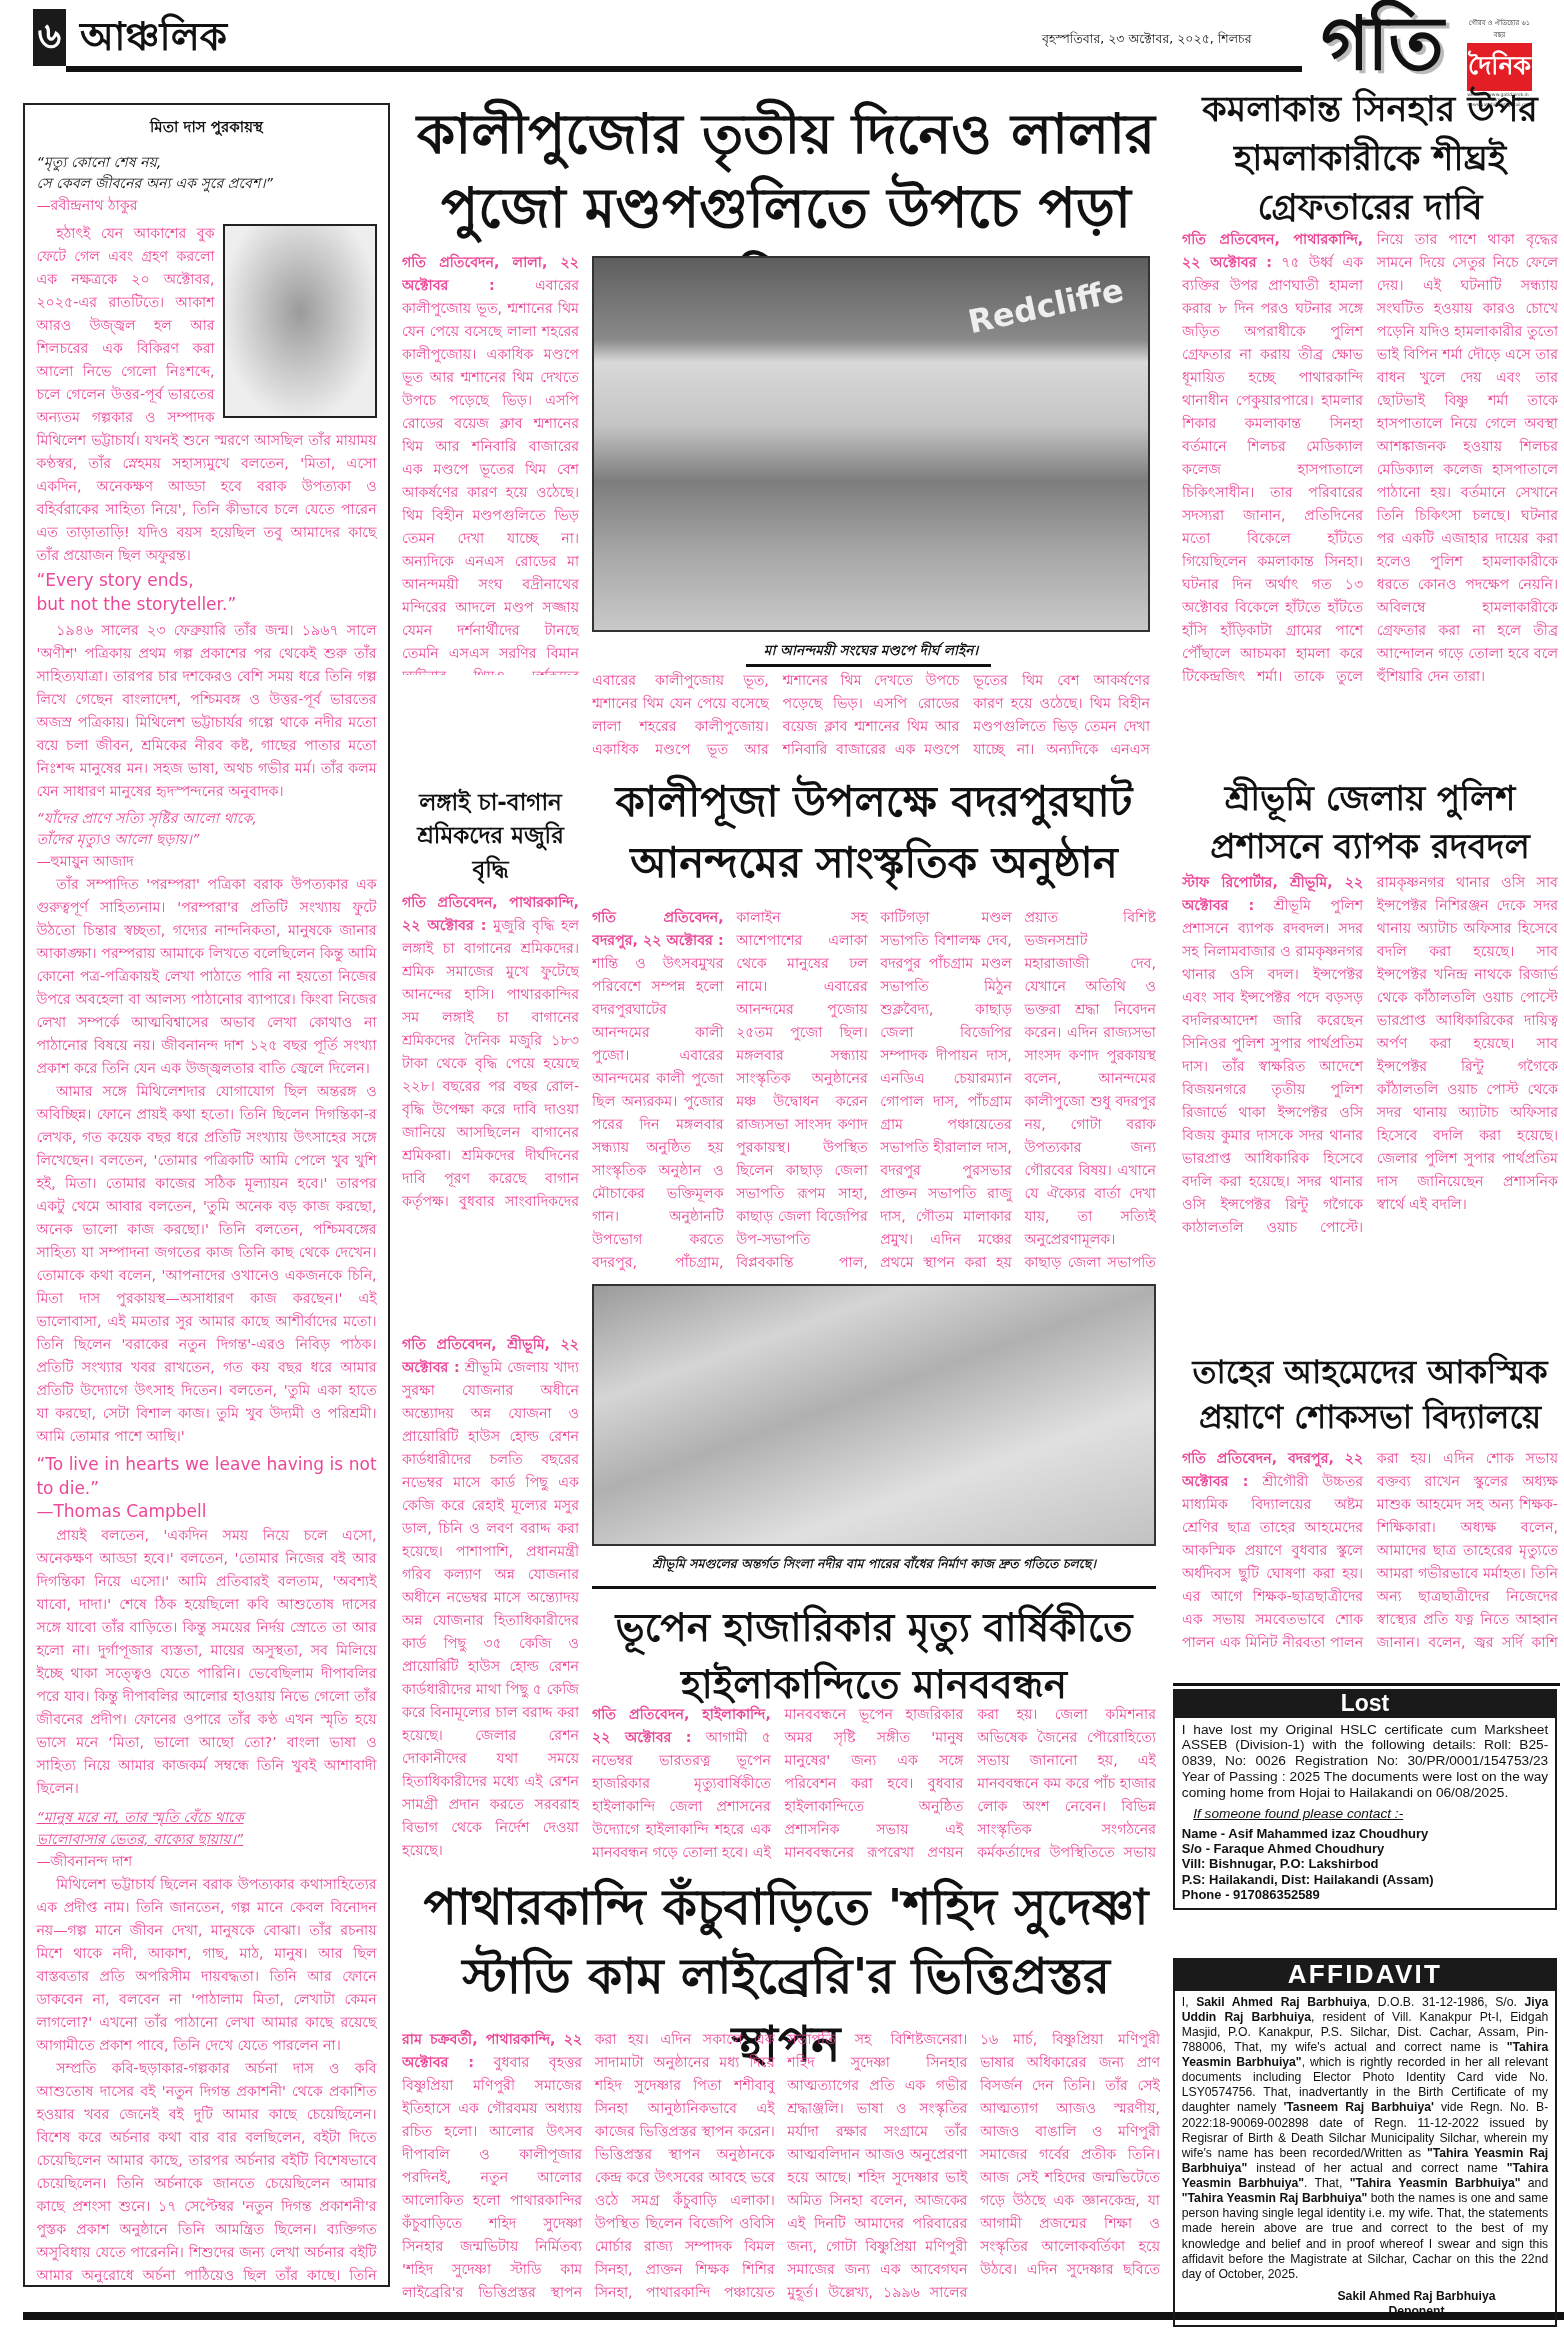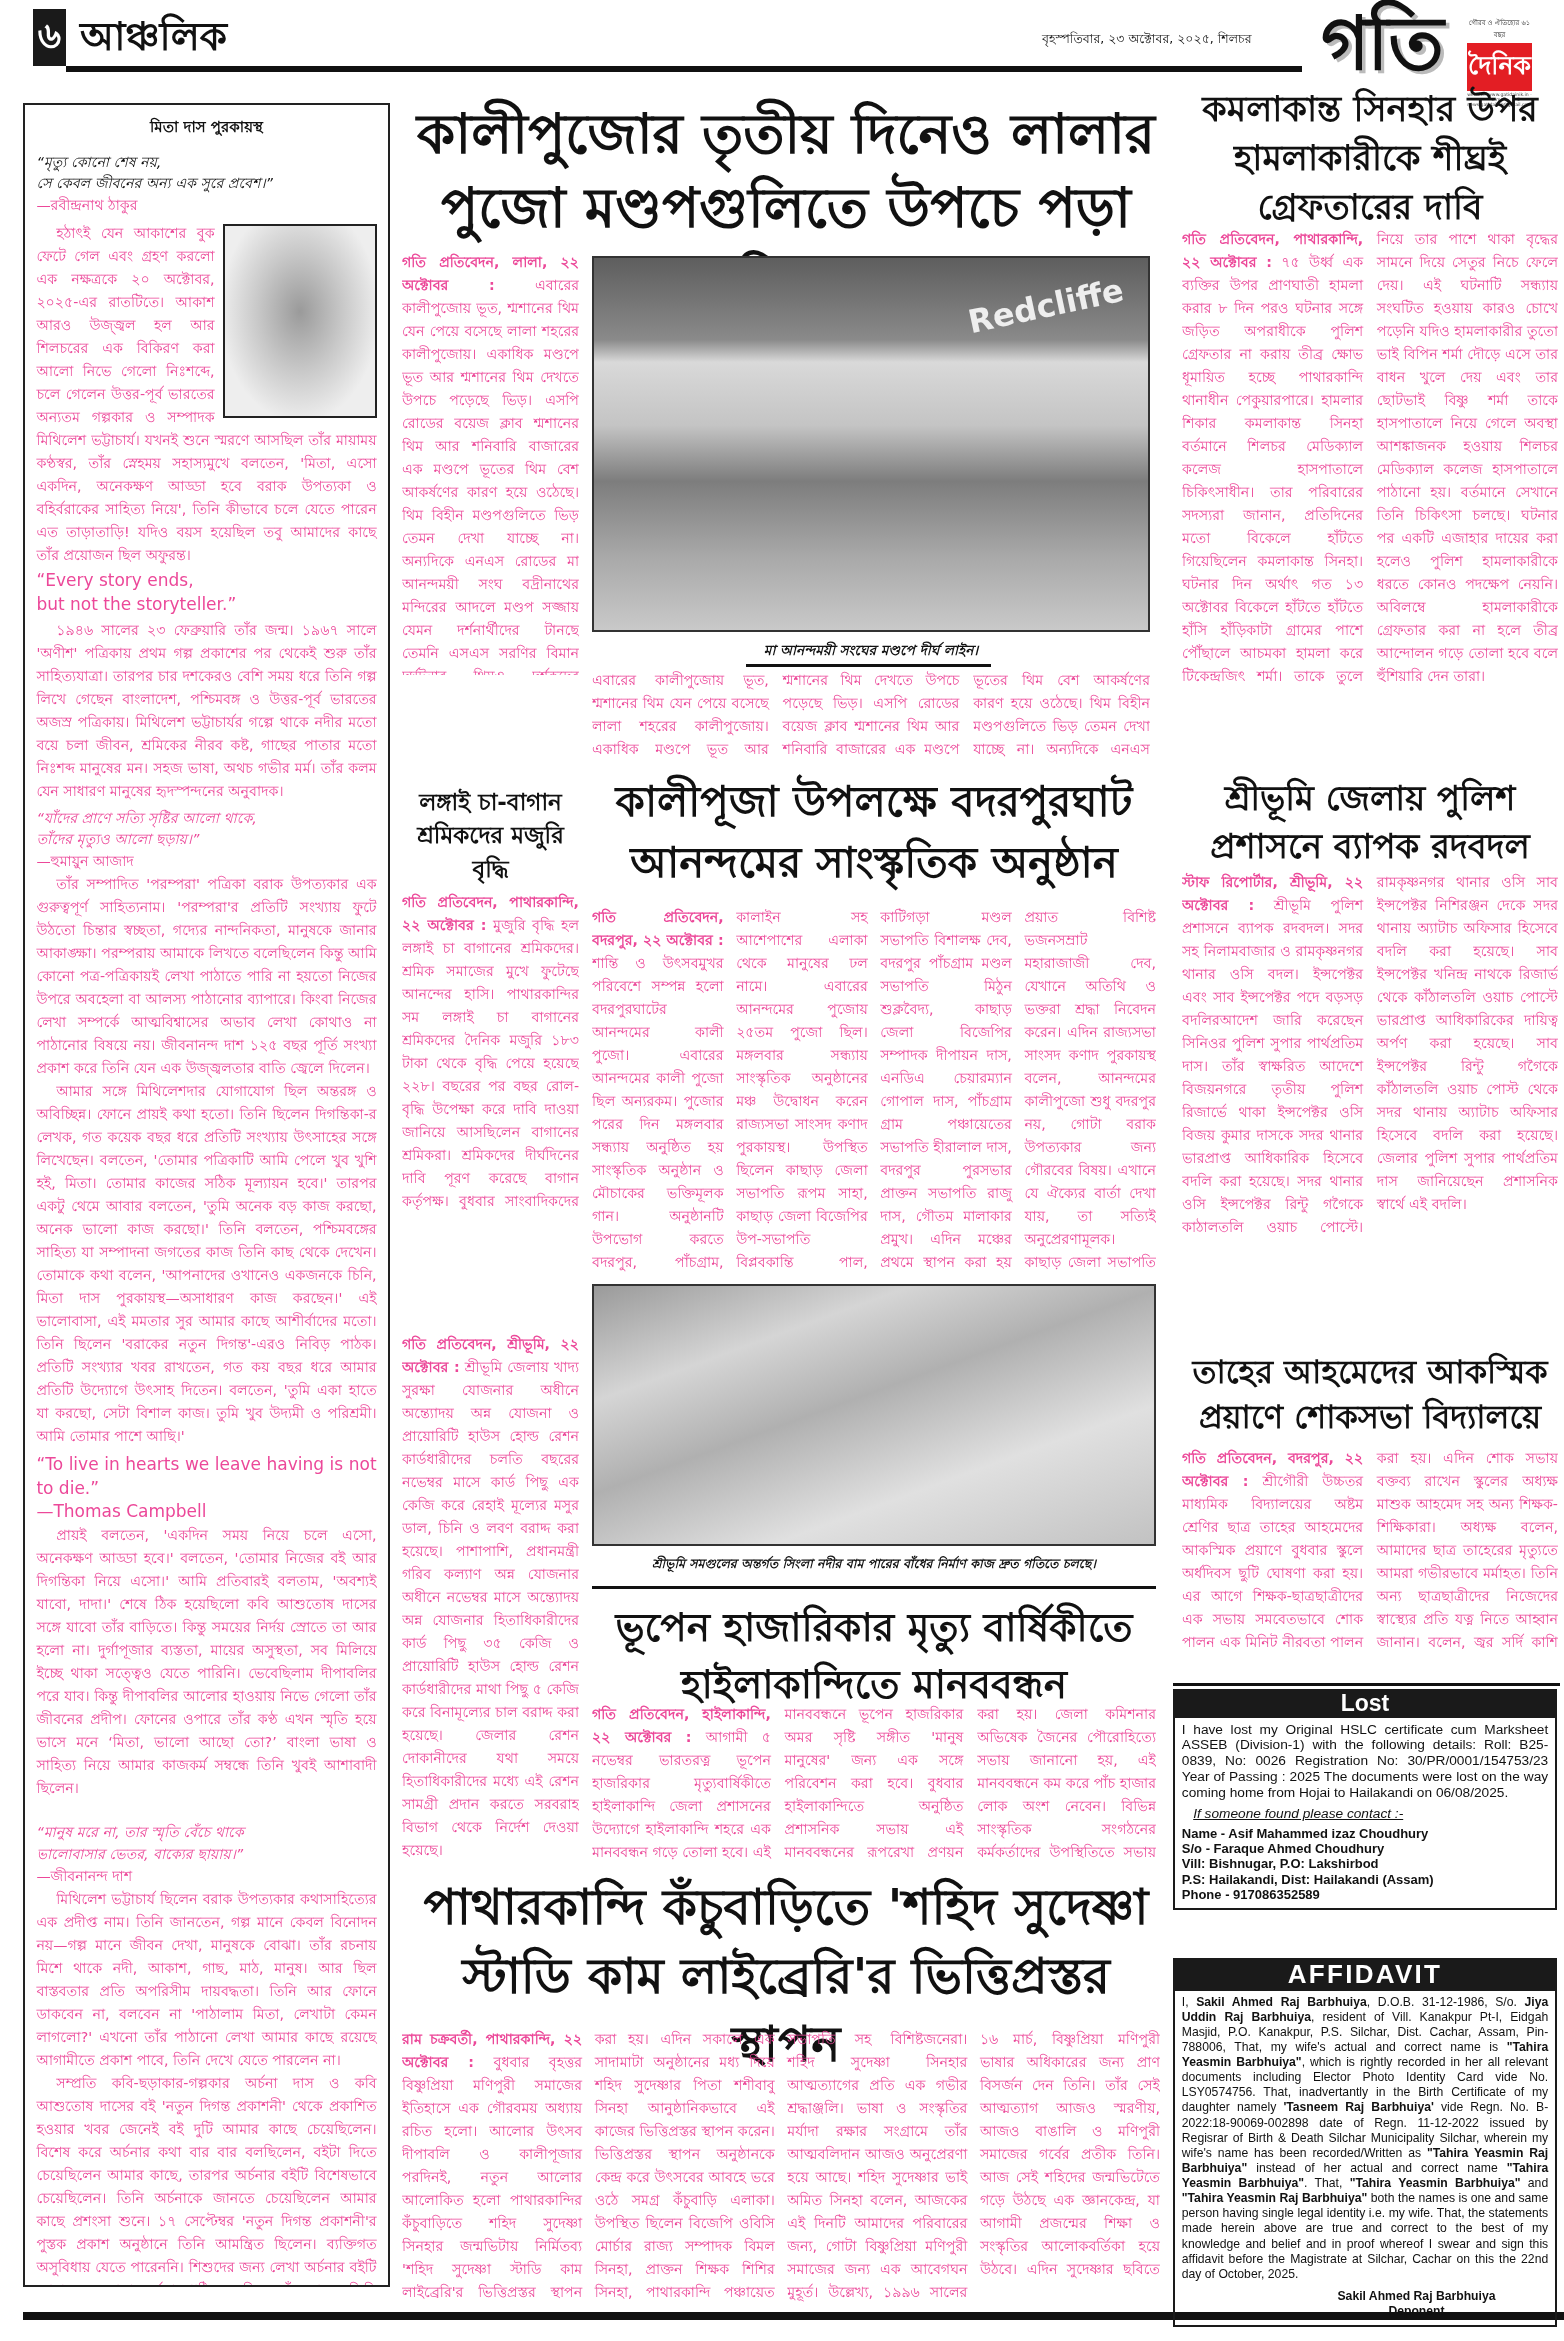--- a/index.html
+++ b/index.html
@@ -58,21 +58,21 @@
 but not the storyteller.”</div>
     <p>১৯৪৬ সালের ২৩ ফেব্রুয়ারি তাঁর জন্ম। ১৯৬৭ সালে 'অণীশ' পত্রিকায় প্রথম গল্প প্রকাশের পর থেকেই শুরু তাঁর সাহিত্যযাত্রা। তারপর চার দশকেরও বেশি সময় ধরে তিনি গল্প লিখে গেছেন বাংলাদেশ, পশ্চিমবঙ্গ ও উত্তর-পূর্ব ভারতের অজস্র পত্রিকায়। মিথিলেশ ভট্টাচার্যর গল্পে থাকে নদীর মতো বয়ে চলা জীবন, শ্রমিকের নীরব কষ্ট, গাছের পাতার মতো নিঃশব্দ মানুষের মন। সহজ ভাষা, অথচ গভীর মর্ম। তাঁর কলম যেন সাধারণ মানুষের হৃদস্পন্দনের অনুবাদক।</p>
     <div class="quote" style="white-space:pre-line;margin-top:4.6px;">“যাঁদের প্রাণে সত্যি সৃষ্টির আলো থাকে,
 তাঁদের মৃত্যুও আলো ছড়ায়।”</div>
     <div>—হুমায়ুন আজাদ</div>
     <p>তাঁর সম্পাদিত 'পরম্পরা' পত্রিকা বরাক উপত্যকার এক গুরুত্বপূর্ণ সাহিত্যনাম। 'পরম্পরা'র প্রতিটি সংখ্যায় ফুটে উঠতো চিন্তার স্বচ্ছতা, গদ্যের নান্দনিকতা, মানুষকে জানার আকাঙ্ক্ষা। পরম্পরায় আমাকে লিখতে বলেছিলেন কিন্তু আমি কোনো পত্র-পত্রিকায়ই লেখা পাঠাতে পারি না হয়তো নিজের উপরে অবহেলা বা আলস্য পাঠানোর ব্যাপারে। কিংবা নিজের লেখা সম্পর্কে আত্মবিশ্বাসের অভাব লেখা কোথাও না পাঠানোর বিষয়ে নয়। জীবনানন্দ দাশ ১২৫ বছর পূর্তি সংখ্যা প্রকাশ করে তিনি যেন এক উজ্জ্বলতার বাতি জ্বেলে দিলেন।</p>
     <p>আমার সঙ্গে মিথিলেশদার যোগাযোগ ছিল অন্তরঙ্গ ও অবিচ্ছিন্ন। ফোনে প্রায়ই কথা হতো। তিনি ছিলেন দিগন্তিকা-র লেখক, গত কয়েক বছর ধরে প্রতিটি সংখ্যায় উৎসাহের সঙ্গে লিখেছেন। বলতেন, 'তোমার পত্রিকাটি আমি পেলে খুব খুশি হই, মিতা। তোমার কাজের সঠিক মূল্যায়ন হবে।' তারপর একটু থেমে আবার বলতেন, 'তুমি অনেক বড় কাজ করছো, অনেক ভালো কাজ করছো।' তিনি বলতেন, পশ্চিমবঙ্গের সাহিত্য যা সম্পাদনা জগতের কাজ তিনি কাছ থেকে দেখেন। তোমাকে কথা বলেন, 'আপনাদের ওখানেও একজনকে চিনি, মিতা দাস পুরকায়স্থ—অসাধারণ কাজ করছেন।' এই ভালোবাসা, এই মমতার সুর আমার কাছে আশীর্বাদের মতো। তিনি ছিলেন 'বরাকের নতুন দিগন্ত'-এরও নিবিড় পাঠক। প্রতিটি সংখ্যার খবর রাখতেন, গত কয় বছর ধরে আমার প্রতিটি উদ্যোগে উৎসাহ দিতেন। বলতেন, 'তুমি একা হাতে যা করছো, সেটা বিশাল কাজ। তুমি খুব উদ্যমী ও পরিশ্রমী। আমি তোমার পাশে আছি।'</p>
     <div class="quote-en" style="margin-top:4.6px;">“To live in hearts we leave having is not to die.”</div>
     <div class="quote-en">—Thomas Campbell</div>
     <p>প্রায়ই বলতেন, 'একদিন সময় নিয়ে চলে এসো, অনেকক্ষণ আড্ডা হবে।' বলতেন, 'তোমার নিজের বই আর দিগন্তিকা নিয়ে এসো।' আমি প্রতিবারই বলতাম, 'অবশ্যই যাবো, দাদা।' শেষে ঠিক হয়েছিলো কবি আশুতোষ দাসের সঙ্গে যাবো তাঁর বাড়িতে। কিন্তু সময়ের নির্দয় স্রোতে তা আর হলো না। দুর্গাপূজার ব্যস্ততা, মায়ের অসুস্থতা, সব মিলিয়ে ইচ্ছে থাকা সত্ত্বেও যেতে পারিনি। ভেবেছিলাম দীপাবলির পরে যাব। কিন্তু দীপাবলির আলোর হাওয়ায় নিভে গেলো তাঁর জীবনের প্রদীপ। ফোনের ওপারে তাঁর কণ্ঠ এখন স্মৃতি হয়ে ভাসে মনে ‘মিতা, ভালো আছো তো?’ বাংলা ভাষা ও সাহিত্য নিয়ে আমার কাজকর্ম সম্বন্ধে তিনি খুবই আশাবাদী ছিলেন।</p>
-    <div class="quote" style="white-space:pre-line;margin-top:22px;">“মানুষ মরে না, তার স্মৃতি বেঁচে থাকে
+    <div class="quote" style="white-space:pre-line;margin-top:7px;text-decoration:underline;">“মানুষ মরে না, তার স্মৃতি বেঁচে থাকে
 ভালোবাসার ভেতর, বাক্যের ছায়ায়।”</div>
     <div>—জীবনানন্দ দাশ</div>
     <p>মিথিলেশ ভট্টাচার্য ছিলেন বরাক উপত্যকার কথাসাহিত্যের এক প্রদীপ্ত নাম। তিনি জানতেন, গল্প মানে কেবল বিনোদন নয়—গল্প মানে জীবন দেখা, মানুষকে বোঝা। তাঁর রচনায় মিশে থাকে নদী, আকাশ, গাছ, মাঠ, মানুষ। আর ছিল বাস্তবতার প্রতি অপরিসীম দায়বদ্ধতা। তিনি আর ফোনে ডাকবেন না, বলবেন না 'পাঠালাম মিতা, লেখাটা কেমন লাগলো?' এখনো তাঁর পাঠানো লেখা আমার কাছে রয়েছে আগামীতে প্রকাশ পাবে, তিনি দেখে যেতে পারলেন না।</p>
     <p>সম্প্রতি কবি-ছড়াকার-গল্পকার অর্চনা দাস ও কবি আশুতোষ দাসের বই 'নতুন দিগন্ত প্রকাশনী' থেকে প্রকাশিত হওয়ার খবর জেনেই বই দুটি আমার কাছে চেয়েছিলেন। বিশেষ করে অর্চনার কথা বার বার বলছিলেন, বইটা দিতে চেয়েছিলেন আমার কাছে, তারপর অর্চনার বইটি বিশেষভাবে চেয়েছিলেন। তিনি অর্চনাকে জানতে চেয়েছিলেন আমার কাছে প্রশংসা শুনে। ১৭ সেপ্টেম্বর 'নতুন দিগন্ত প্রকাশনী'র পুস্তক প্রকাশ অনুষ্ঠানে তিনি আমন্ত্রিত ছিলেন। ব্যক্তিগত অসুবিধায় যেতে পারেননি। শিশুদের জন্য লেখা অর্চনার বইটি আমার অনুরোধে অর্চনা পাঠিয়েও ছিল তাঁর কাছে। তিনি বলেছিলেন আলোচনা লিখবেন। আমাকে বলেছিলেন 'আমি লিখে দেবো তুমি পশ্চিমবঙ্গের কাগজে পাঠাবে প্রকাশের জন্য।'</p>
 
   </div>
 </div>
 <div class="rule" style="left:23px;top:2312px;width:1542px;height:8px;"></div>
 
 <div class="abs head" style="left:407px;top:97px;width:758px;font-size:55px;line-height:1.35;">কালীপুজোর তৃতীয় দিনেও লালার পুজো মণ্ডপগুলিতে উপচে পড়া ভিড়</div>

